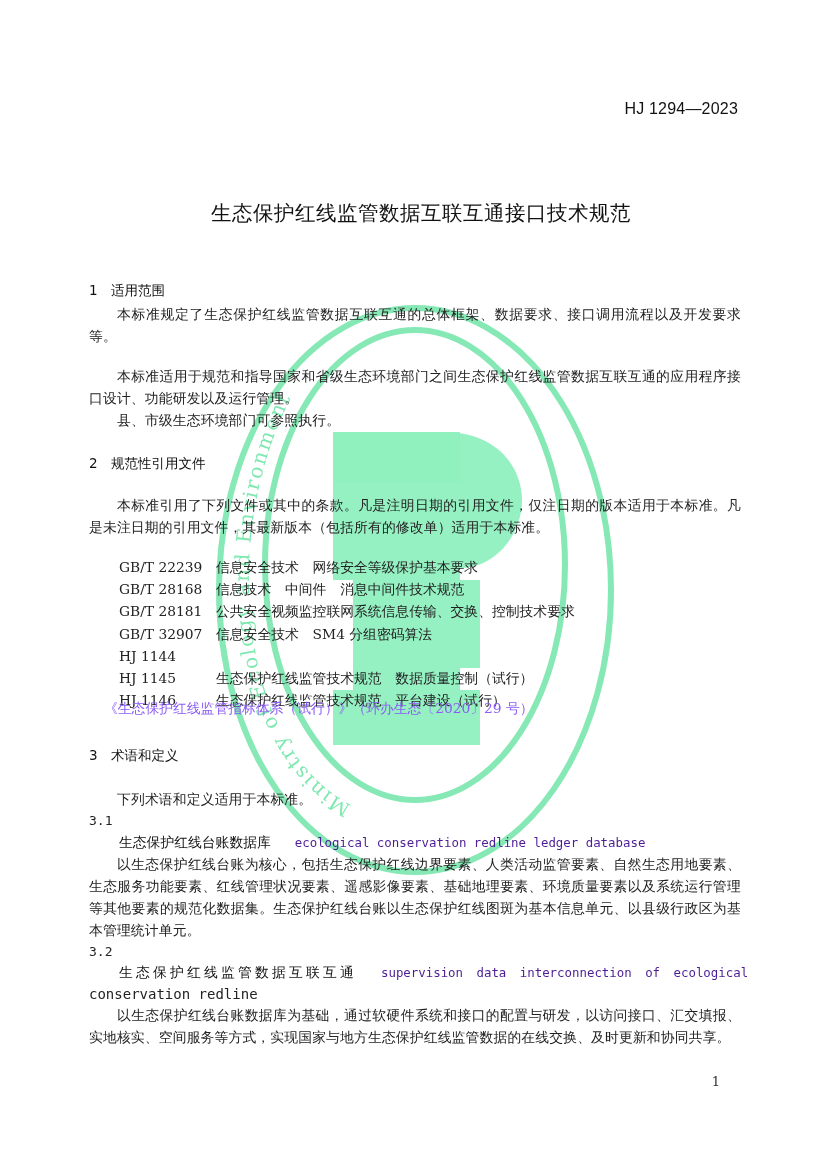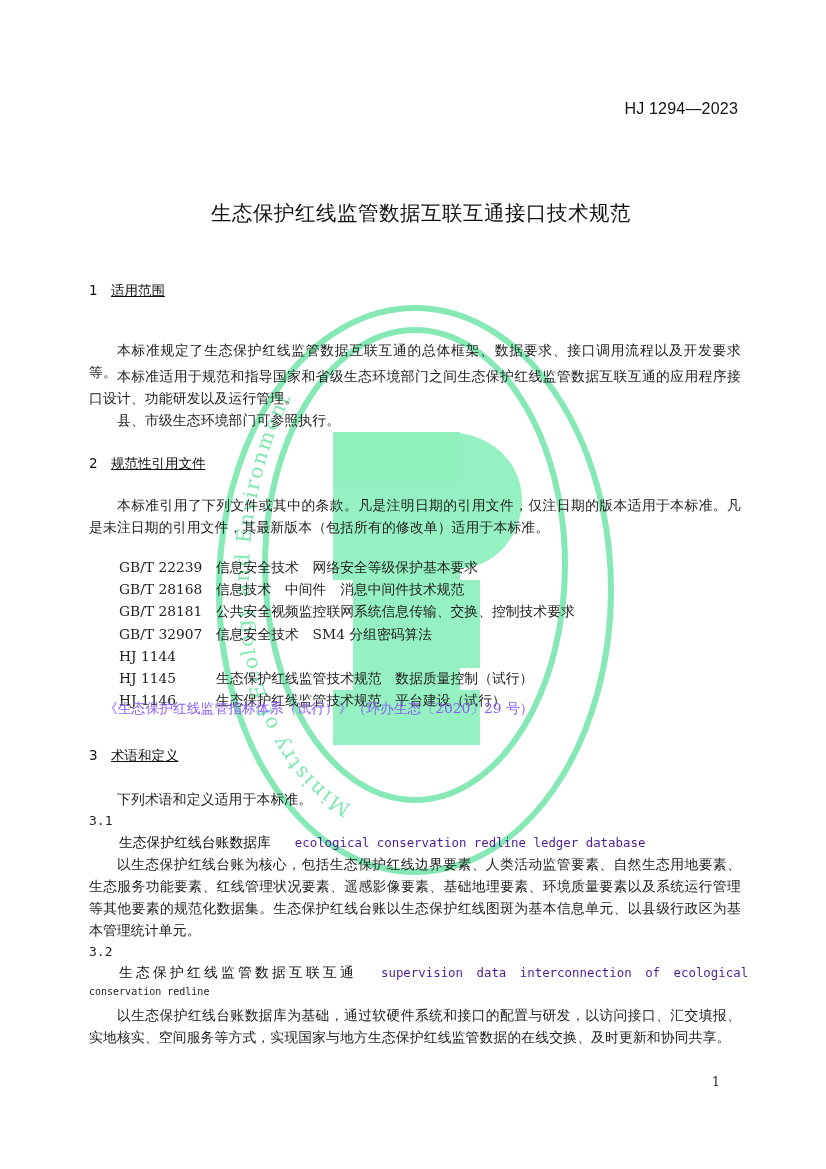--- a/index.html
+++ b/index.html
@@ -8,38 +8,38 @@
   .page { position: absolute; left: 0; top: 0; width: 826px; height: 1169px; }
 
   .watermark { position: absolute; left: 0; top: 0; width: 826px; height: 1169px; pointer-events: none; z-index: 1; }
   .content { position: absolute; left: 0; top: 0; width: 826px; height: 1169px; z-index: 2; }
 
   .std-code { position: absolute; right: 88px; top: 100px; font-family: "Liberation Sans", sans-serif;
               font-size: 16px; color: #111; letter-spacing: 0.2px; }
   .doc-title { position: absolute; left: 0; width: 826px; top: 199px; text-align: center;
                font-family: "DejaVu Sans", sans-serif; font-size: 20.5px; color: #111; letter-spacing: 0.5px; margin-left: 8px; }
 
-  .h2 { position: absolute; left: 89px; font-family: "DejaVu Sans", sans-serif; font-size: 13.5px; color: #111; text-decoration: underline; }
+  .h2 { position: absolute; left: 89px; font-family: "DejaVu Sans", sans-serif; font-size: 13.5px; color: #111; }
   .h2 .num { display: inline-block; width: 22px; }
 
   .para { position: absolute; left: 89px; width: 652px; font-size: 13.8px; line-height: 22px;
           text-indent: 28px; color: #222; text-align: justify; letter-spacing: 0.15px; }
 
   .refs { position: absolute; left: 119px; top: 549px; font-size: 13.8px; line-height: 22.2px; color: #222; margin-top: 7px; }
   .ref-row { display: flex; }
   .ref-code { width: 97px; white-space: nowrap; }
   .ref-title { white-space: nowrap; }
   .ref-extra { position: absolute; left: 104px; top: 700px; font-size: 13.8px; color: #8b5cf6; white-space: nowrap; }
 
   .term-num { position: absolute; left: 89px; font-family: "DejaVu Sans Mono", monospace; font-size: 13px; color: #222; }
   .term-line { position: absolute; left: 119px; font-size: 13.8px; color: #111; white-space: nowrap; }
   .term-zh { font-family: "DejaVu Sans", sans-serif; font-weight: normal; }
   .term-en { font-family: "DejaVu Sans Mono", monospace; font-size: 12.4px; margin-left: 24px; color: #4c1d95; }
   .term-zh.spaced { letter-spacing: 3.2px; }
-  .term-cont { position: absolute; left: 89px; font-family: "DejaVu Sans Mono", monospace; font-size: 10px; color: #222; }
+  .term-cont { position: absolute; left: 89px; font-family: "DejaVu Sans Mono", monospace; font-size: 14px; color: #222; }
 
   .page-num { position: absolute; right: 106px; top: 1074px; font-size: 13px; color: #333; }
 </style>
 </head>
 <body>
 
 <div class="page">
 
   <svg class="watermark" viewBox="0 0 826 1169" xmlns="http://www.w3.org/2000/svg">
     <defs>
@@ -57,21 +57,21 @@
     </text>
   </svg>
 
   <div class="content">
     <div class="std-code">HJ 1294—2023</div>
     <div class="doc-title">生态保护红线监管数据互联互通接口技术规范</div>
 
     <div class="h2" style="top:282px">
       <span class="num">1</span><span>适用范围</span>
     </div>
-    <div class="para" style="top:339px">本标准规定了生态保护红线监管数据互联互通的总体框架、数据要求、接口调用流程以及开发要求等。</div>
+    <div class="para" style="top:303px">本标准规定了生态保护红线监管数据互联互通的总体框架、数据要求、接口调用流程以及开发要求等。</div>
     <div class="para" style="top:365px">本标准适用于规范和指导国家和省级生态环境部门之间生态保护红线监管数据互联互通的应用程序接口设计、功能研发以及运行管理。</div>
     <div class="para" style="top:409px">县、市级生态环境部门可参照执行。</div>
 
     <div class="h2" style="top:455px">
       <span class="num">2</span><span>规范性引用文件</span>
     </div>
     <div class="para" style="top:494px">本标准引用了下列文件或其中的条款。凡是注明日期的引用文件，仅注日期的版本适用于本标准。凡是未注日期的引用文件，其最新版本（包括所有的修改单）适用于本标准。</div>
 
     <div class="refs">
       <div class="ref-row">

